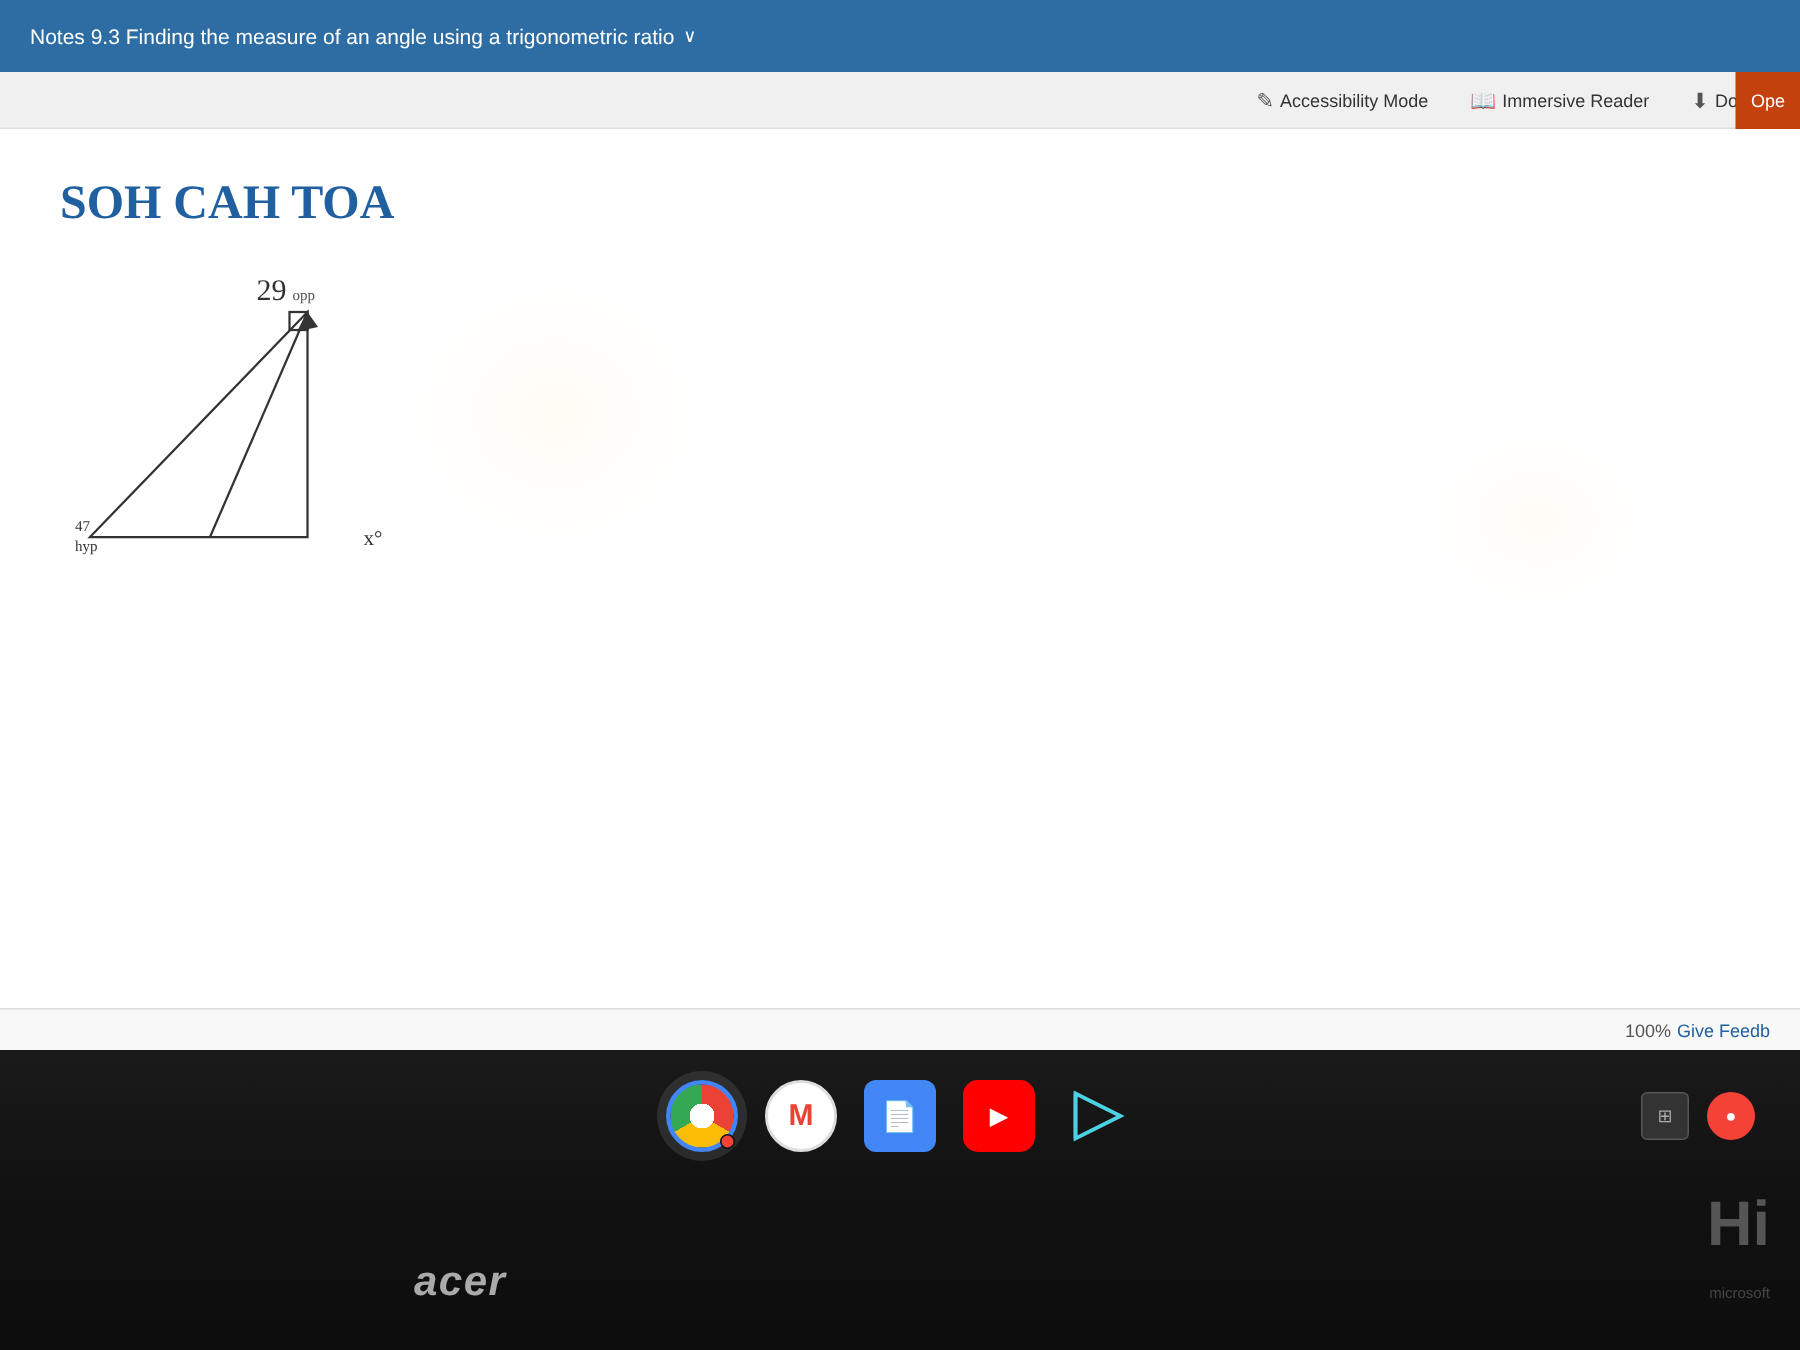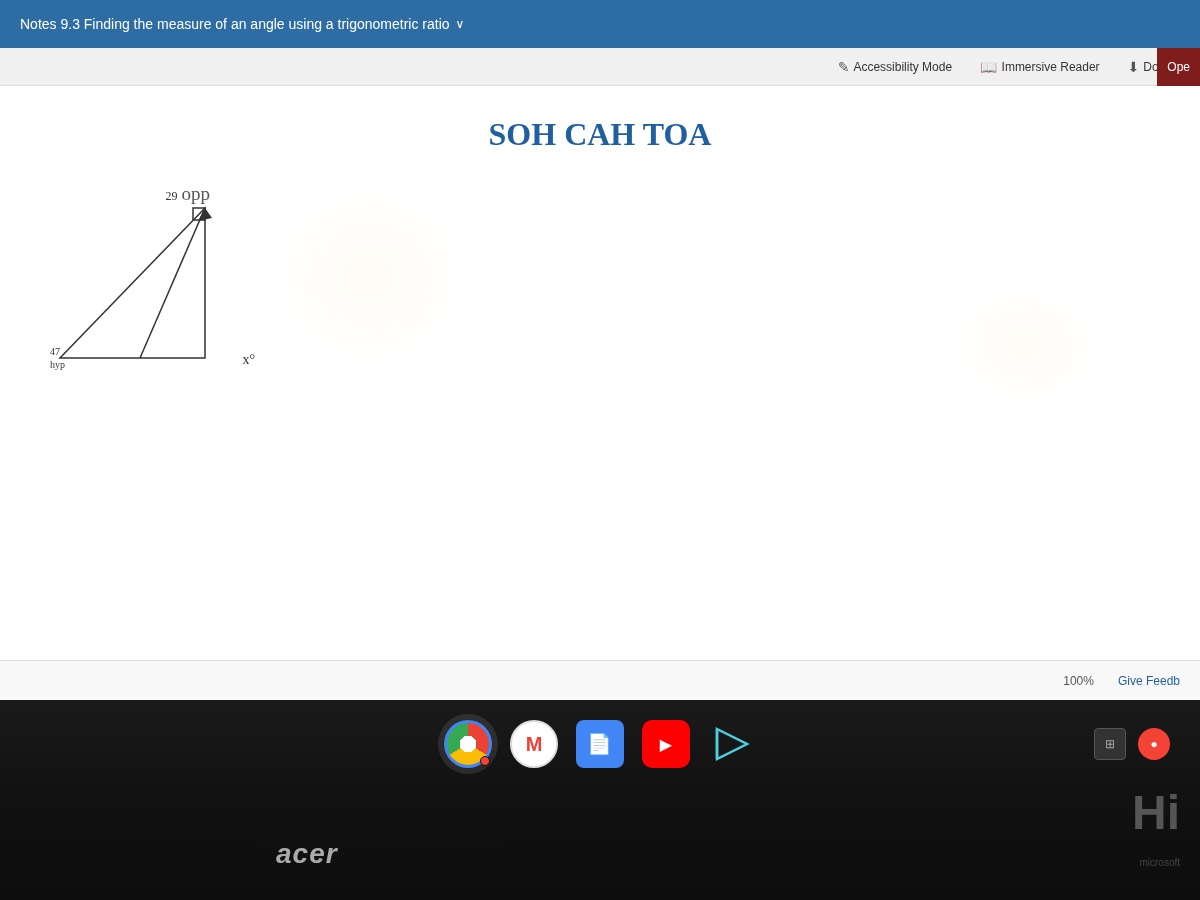--- a/index.html
+++ b/index.html
@@ -48,21 +48,21 @@
       padding: 0 20px;
       gap: 16px;
       flex-shrink: 0;
       position: relative;
     }
 
     .toolbar-right-corner {
       position: absolute;
       top: 0;
       right: 0;
-      background: #7f1d1d;
+      background: #c2410c;
       color: white;
       font-size: 12px;
       padding: 4px 10px;
       height: 38px;
       display: flex;
       align-items: center;
       text-align: center;
     }
 
     .toolbar-btn {
@@ -80,21 +80,21 @@
       font-size: 14px;
       color: #555;
     }
 
     
     .content-area {
       background: #ffffff;
       flex: 1;
       display: flex;
       flex-direction: column;
-      align-items: center;
+      align-items: flex-start;
       padding: 30px 40px;
       position: relative;
       overflow: hidden;
     }
 
     .soh-cah-toa-title {
       font-size: 32px;
       font-weight: bold;
       color: #2060a0;
       text-align: center;
@@ -125,26 +125,26 @@
     .diagram-container {
       position: relative;
       width: 260px;
       flex-shrink: 0;
     }
 
     
     .status-bar {
       background: #f8f8f8;
       border-top: 1px solid #ddd;
-      height: 40px;
+      height: 28px;
       display: flex;
       align-items: center;
       justify-content: flex-end;
       padding: 0 20px;
-      gap: 24px;
+      gap: 4px;
       font-size: 12px;
       color: #555;
       flex-shrink: 0;
     }
 
     
     .taskbar {
       position: absolute;
       bottom: 0;
       left: 0;
@@ -207,21 +207,21 @@
       justify-content: center;
       color: white;
       font-size: 14px;
     }
 
     
     .hi-text {
       position: absolute;
       bottom: 60px;
       right: 20px;
-      font-size: 48px;
+      font-size: 42px;
       font-weight: bold;
       color: #555;
       font-family: Arial, sans-serif;
     }
 
     .microsoft-text {
       position: absolute;
       bottom: 32px;
       right: 20px;
       font-size: 10px;
@@ -282,22 +282,22 @@
   <div class="content-area">
 
     <div class="soh-cah-toa-title">SOH CAH TOA</div>
 
     <div class="example-section">
 
 
       <div class="diagram-container" style="position:relative; width:220px; height:200px; margin-top:-10px;">
 
         <div style="position:absolute; top:0; right:50px; font-size:14px; color:#333; font-family:'Times New Roman',serif; display:flex; align-items:baseline; gap:4px;">
-          <span style="font-size:12px;">29</span>
-          <span style="font-size:19px; color:#555;">opp</span>
+          <span style="font-size:20px;">29</span>
+          <span style="font-size:10px; color:#555;">opp</span>
         </div>
 
         <svg width="200" height="170" style="position:absolute; top:20px; left:10px;">
 
           <polygon points="155,5 10,155 155,155" fill="none" stroke="#333" stroke-width="1.5"></polygon>
 
           <rect x="143" y="5" width="12" height="12" fill="none" stroke="#333" stroke-width="1.5"></rect>
 
           <line x1="90" y1="155" x2="155" y2="5" stroke="#333" stroke-width="1.5"></line>
 

